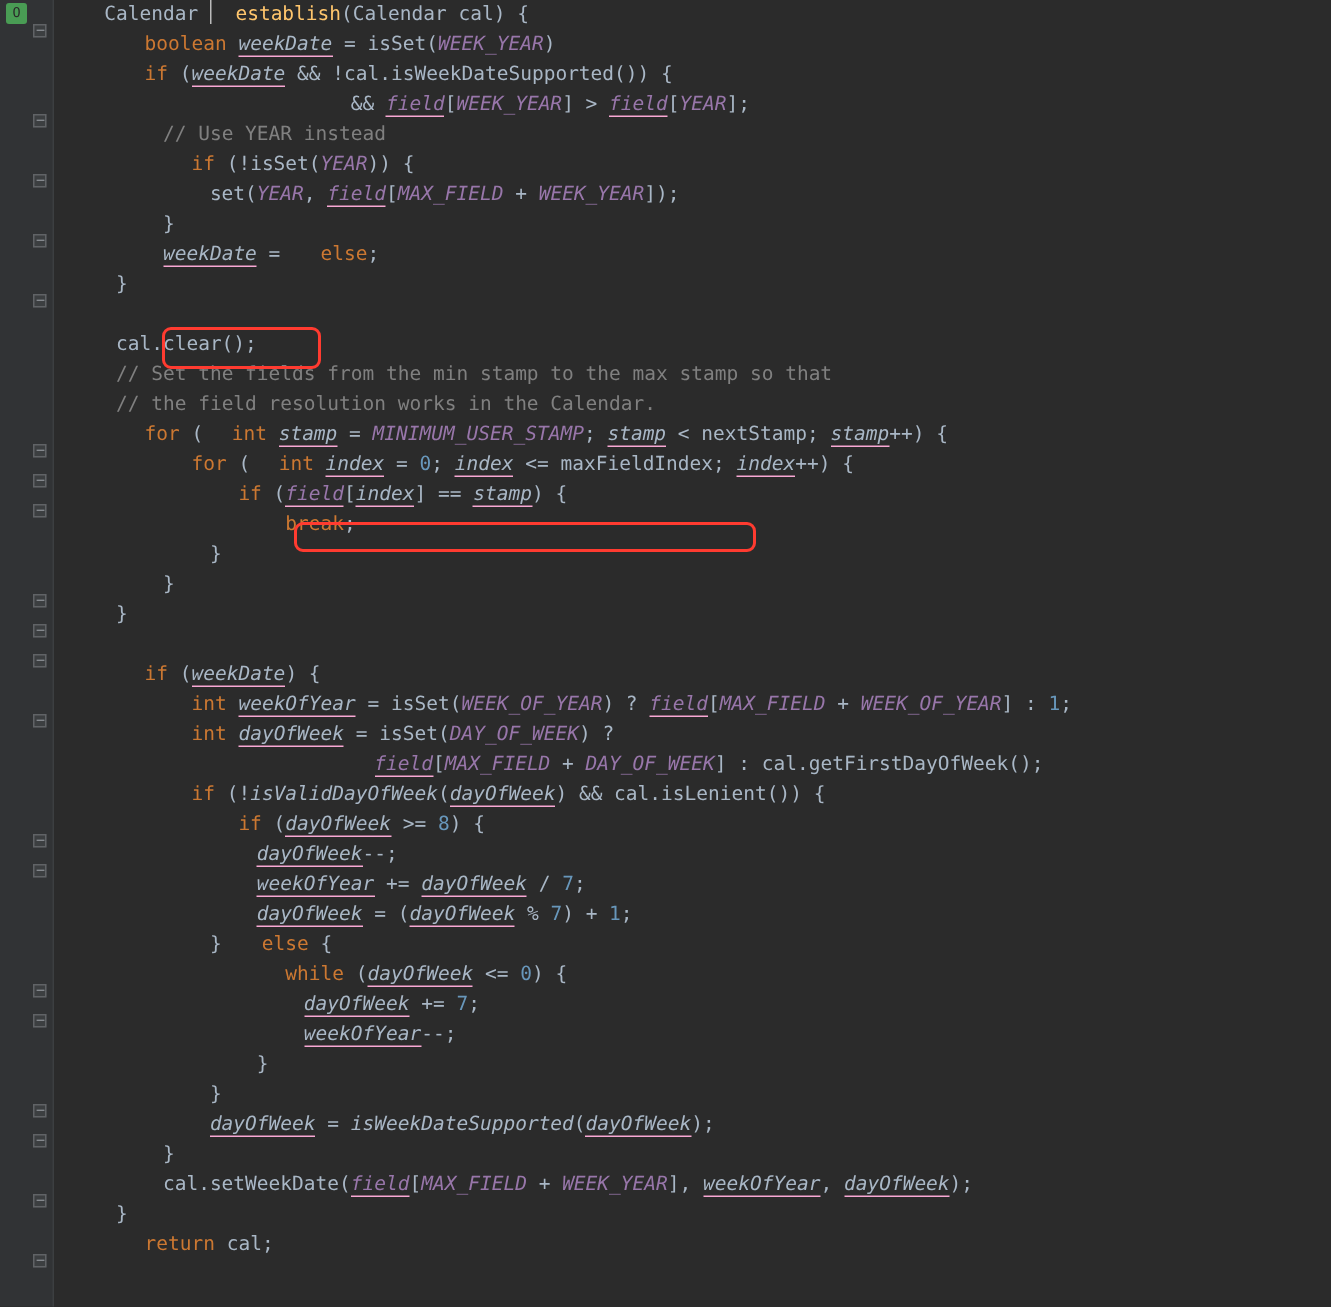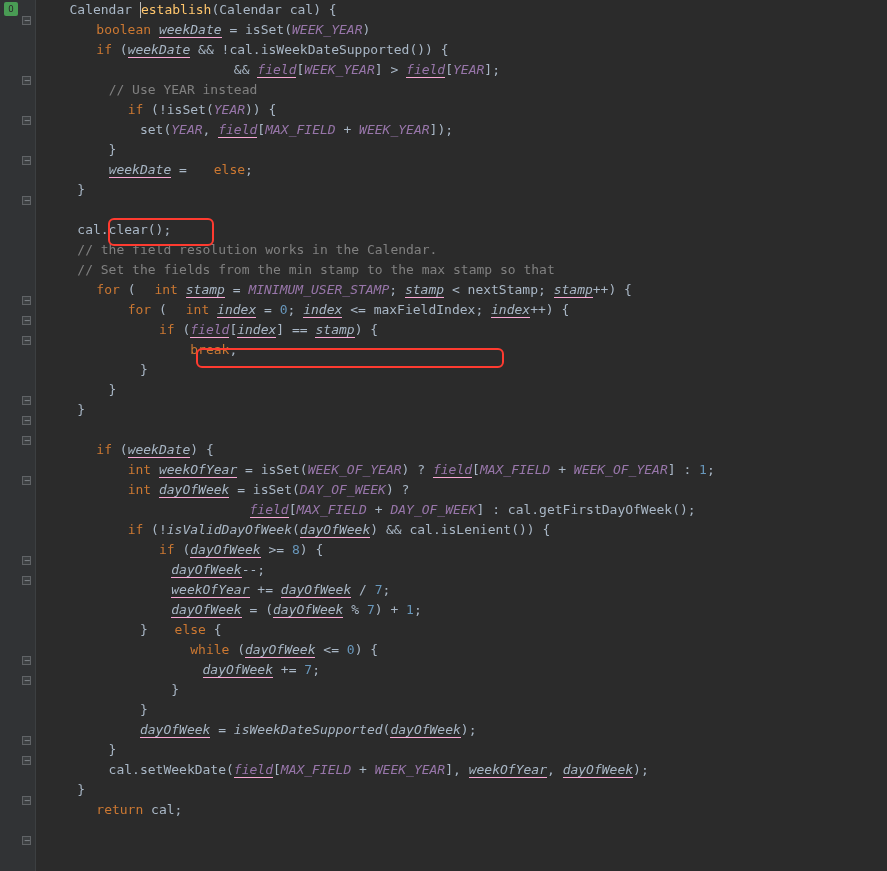--- a/index.html
+++ b/index.html
@@ -53,21 +53,21 @@
     font-size: 10px;
     color: #8a8f94;
   }
   .code {
     flex: 1;
     padding-left: 10px;
     position: relative;
   }
   .line { white-space: pre; height: 20px; }
   .kw { color: #cc7832; margin-left: 19px; }
-  .fn { color: #ffc66d; }
+  .fn { color: #ffc66d; margin-left: 16px; }
   .field { color: #9876aa; font-style: italic; }
   .type { color: #a9b7c6; }
   .num { color: #6897bb; }
   .comment { color: #808080; }
   .const { color: #9876aa; font-style: italic; text-align: right; }
   .plain { color: #a9b7c6; }
   .underline { border-bottom: 1px solid #f9a8d4; font-style: italic; }
   .cursor {
     display: inline-block;
     width: 1px;
@@ -123,42 +123,43 @@
 <div class="line"><span class="plain">    </span><span class="kw">if </span><span class="plain">(</span><span class="plain underline">weekDate</span><span class="plain"> &amp;&amp; !cal.isWeekDateSupported()) {</span></div>
 <div class="line"><span class="plain">                        &amp;&amp; </span><span class="field underline">field</span><span class="plain">[</span><span class="const">WEEK_YEAR</span><span class="plain">] &gt; </span><span class="field underline">field</span><span class="plain">[</span><span class="const">YEAR</span><span class="plain">];</span></div>
 <div class="line"><span class="plain">        </span><span class="comment">// Use YEAR instead</span></div>
 <div class="line"><span class="plain">        </span><span class="kw">if </span><span class="plain">(!isSet(</span><span class="const">YEAR</span><span class="plain">)) {</span></div>
 <div class="line"><span class="plain">            set(</span><span class="const">YEAR</span><span class="plain">, </span><span class="field underline">field</span><span class="plain">[</span><span class="const">MAX_FIELD</span><span class="plain"> + </span><span class="const">WEEK_YEAR</span><span class="plain">]);</span></div>
 <div class="line"><span class="plain">        }</span></div>
 <div class="line"><span class="plain">        </span><span class="plain underline">weekDate</span><span class="plain"> = </span><span class="kw">else</span><span class="plain">;</span></div>
 <div class="line"><span class="plain">    }</span></div>
 <div class="line"><span class="plain"></span></div>
 <div class="line"><span class="plain">    cal.clear();</span></div>
+<div class="line"><span class="plain">    </span><span class="comment">// Set the fields from the min stamp to the max stamp so that</span></div>
 <div class="line"><span class="plain">    </span><span class="comment">// the field resolution works in the Calendar.</span></div>
-<div class="line"><span class="plain">    </span><span class="comment">// Set the fields from the min stamp to the max stamp so that</span></div>
 <div class="line"><span class="plain">    </span><span class="kw">for </span><span class="plain">(</span><span class="kw">int </span><span class="plain underline">stamp</span><span class="plain"> = </span><span class="const">MINIMUM_USER_STAMP</span><span class="plain">; </span><span class="plain underline">stamp</span><span class="plain"> &lt; nextStamp; </span><span class="plain underline">stamp</span><span class="plain">++) {</span></div>
 <div class="line"><span class="plain">        </span><span class="kw">for </span><span class="plain">(</span><span class="kw">int </span><span class="plain underline">index</span><span class="plain"> = </span><span class="num">0</span><span class="plain">; </span><span class="plain underline">index</span><span class="plain"> &lt;= maxFieldIndex; </span><span class="plain underline">index</span><span class="plain">++) {</span></div>
 <div class="line"><span class="plain">            </span><span class="kw">if </span><span class="plain">(</span><span class="field underline">field</span><span class="plain">[</span><span class="plain underline">index</span><span class="plain">] == </span><span class="plain underline">stamp</span><span class="plain">) {</span></div>
 <div class="line"><span class="plain">                </span><span class="kw">break</span><span class="plain">;</span></div>
 <div class="line"><span class="plain">            }</span></div>
 <div class="line"><span class="plain">        }</span></div>
 <div class="line"><span class="plain">    }</span></div>
 <div class="line"><span class="plain"></span></div>
 <div class="line"><span class="plain">    </span><span class="kw">if </span><span class="plain">(</span><span class="plain underline">weekDate</span><span class="plain">) {</span></div>
 <div class="line"><span class="plain">        </span><span class="kw">int </span><span class="plain underline">weekOfYear</span><span class="plain"> = isSet(</span><span class="const">WEEK_OF_YEAR</span><span class="plain">) ? </span><span class="field underline">field</span><span class="plain">[</span><span class="const">MAX_FIELD</span><span class="plain"> + </span><span class="const">WEEK_OF_YEAR</span><span class="plain">] : </span><span class="num">1</span><span class="plain">;</span></div>
 <div class="line"><span class="plain">        </span><span class="kw">int </span><span class="plain underline">dayOfWeek</span><span class="plain"> = isSet(</span><span class="const">DAY_OF_WEEK</span><span class="plain">) ?</span></div>
 <div class="line"><span class="plain">                          </span><span class="field underline">field</span><span class="plain">[</span><span class="const">MAX_FIELD</span><span class="plain"> + </span><span class="const">DAY_OF_WEEK</span><span class="plain">] : cal.getFirstDayOfWeek();</span></div>
 <div class="line"><span class="plain">        </span><span class="kw">if </span><span class="plain">(!</span><span class="plain" style="font-style:italic">isValidDayOfWeek</span><span class="plain">(</span><span class="plain underline">dayOfWeek</span><span class="plain">) &amp;&amp; cal.isLenient()) {</span></div>
 <div class="line"><span class="plain">            </span><span class="kw">if </span><span class="plain">(</span><span class="plain underline">dayOfWeek</span><span class="plain"> &gt;= </span><span class="num">8</span><span class="plain">) {</span></div>
 <div class="line"><span class="plain">                </span><span class="plain underline">dayOfWeek</span><span class="plain">--;</span></div>
 <div class="line"><span class="plain">                </span><span class="plain underline">weekOfYear</span><span class="plain"> += </span><span class="plain underline">dayOfWeek</span><span class="plain"> / </span><span class="num">7</span><span class="plain">;</span></div>
 <div class="line"><span class="plain">                </span><span class="plain underline">dayOfWeek</span><span class="plain"> = (</span><span class="plain underline">dayOfWeek</span><span class="plain"> % </span><span class="num">7</span><span class="plain">) + </span><span class="num">1</span><span class="plain">;</span></div>
 <div class="line"><span class="plain">            } </span><span class="kw">else </span><span class="plain">{</span></div>
 <div class="line"><span class="plain">                </span><span class="kw">while </span><span class="plain">(</span><span class="plain underline">dayOfWeek</span><span class="plain"> &lt;= </span><span class="num">0</span><span class="plain">) {</span></div>
 <div class="line"><span class="plain">                    </span><span class="plain underline">dayOfWeek</span><span class="plain"> += </span><span class="num">7</span><span class="plain">;</span></div>
+<div class="line"><span class="plain">                    </span><span class="plain underline">weekOfYear</span><span class="plain">--;</span></div>
 <div class="line"><span class="plain">                }</span></div>
 <div class="line"><span class="plain">            }</span></div>
 <div class="line"><span class="plain">            </span><span class="plain underline">dayOfWeek</span><span class="plain"> = </span><span class="plain" style="font-style:italic">isWeekDateSupported</span><span class="plain">(</span><span class="plain underline">dayOfWeek</span><span class="plain">);</span></div>
 <div class="line"><span class="plain">        }</span></div>
 <div class="line"><span class="plain">        cal.setWeekDate(</span><span class="field underline">field</span><span class="plain">[</span><span class="const">MAX_FIELD</span><span class="plain"> + </span><span class="const">WEEK_YEAR</span><span class="plain">], </span><span class="plain underline">weekOfYear</span><span class="plain">, </span><span class="plain underline">dayOfWeek</span><span class="plain">);</span></div>
 <div class="line"><span class="plain">    }</span></div>
 <div class="line"><span class="plain">    </span><span class="kw">return </span><span class="plain">cal;</span></div>
 
   </div>
 </div>

